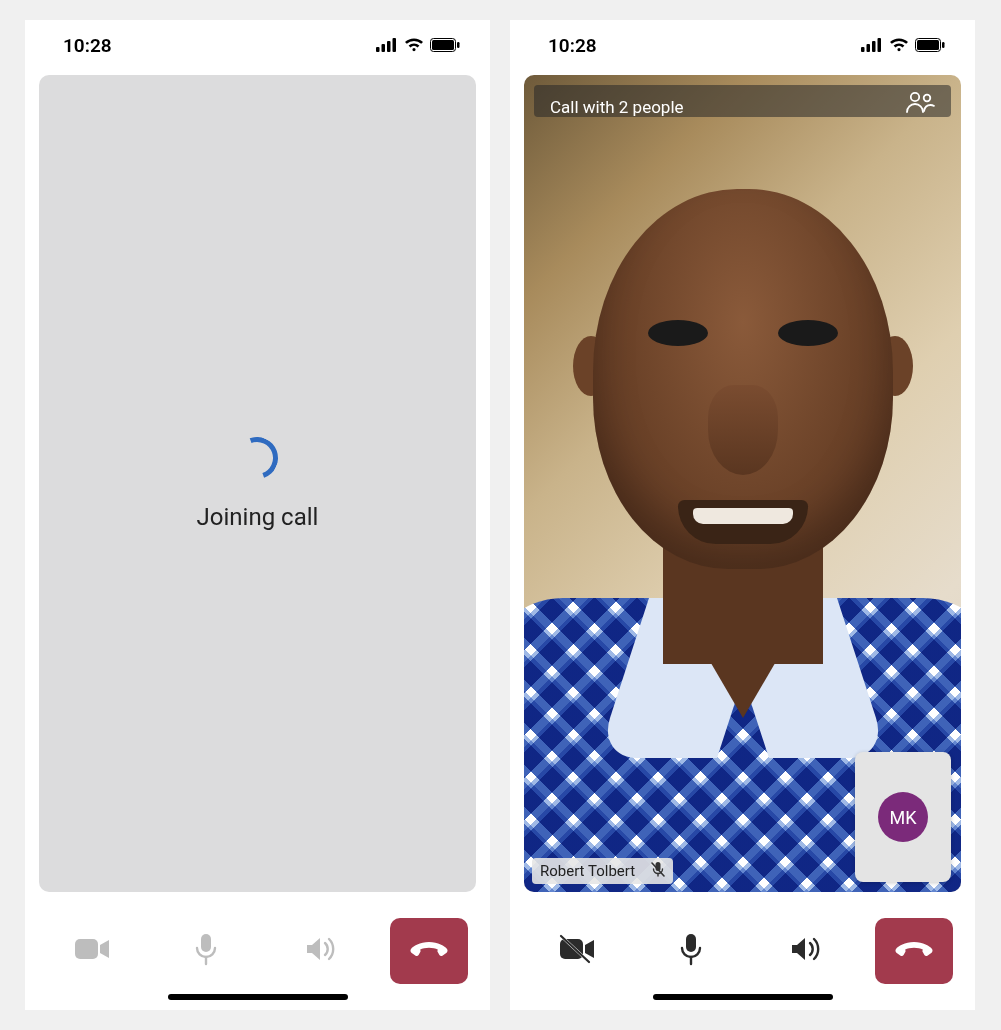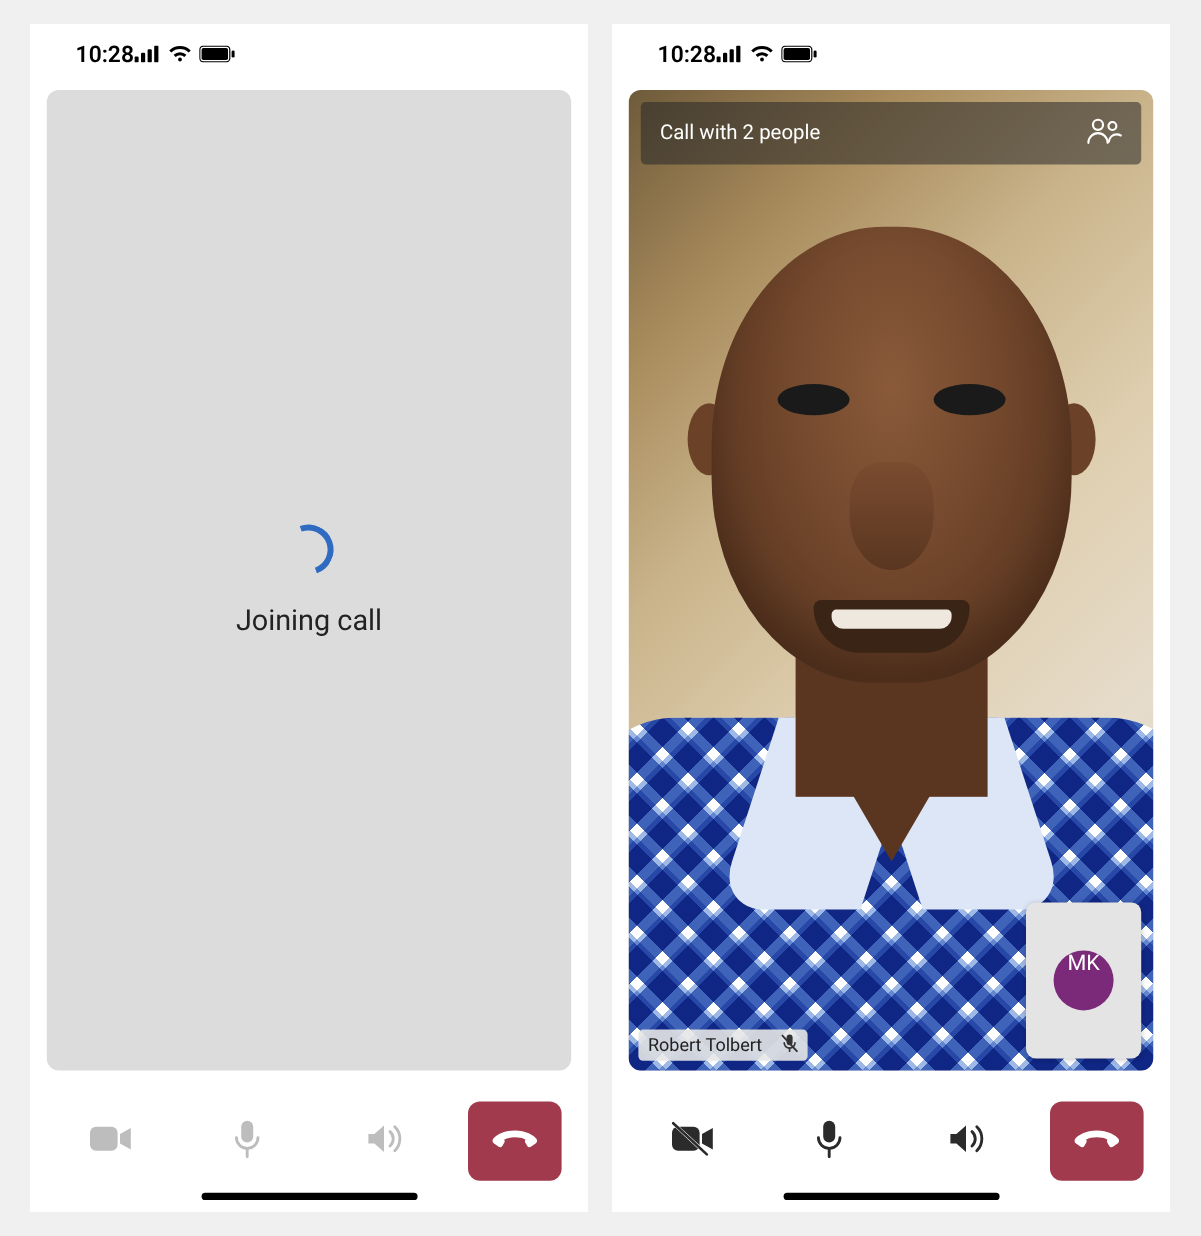--- a/index.html
+++ b/index.html
@@ -19,20 +19,21 @@
     border-radius: 0;
     display: flex;
     flex-direction: column;
     overflow: hidden;
     position: relative;
   }
   
   .status-bar {
     height: 50px;
     display: flex;
+    justify-content: space-between;
     align-items: center;
     padding: 0 30px 0 38px;
     font-size: 19px;
     font-weight: 600;
     color: #000;
   }
   .status-right { display: flex; align-items: center; gap: 6px; }
 
   
   .stage {
@@ -52,24 +53,24 @@
     border-top-color: #2f6bc0;
     border-right-color: #2f6bc0;
     border-radius: 50%;
     transform: rotate(25deg);
   }
   .loading-text { font-size: 24px; color:#222; }
 
   
   .call-header {
     position:absolute; top:10px; left:10px; right:10px;
-    height:52px;
+    height:32px;
     background: rgba(40,40,40,0.55);
     border-radius: 4px;
-    display:flex; align-items:center; justify-content:space-between;
+    display:flex; align-items:flex-end; justify-content:space-between;
     padding: 0 16px;
     color:#fff; font-size:17px;
   }
 
   
   .name-tag {
     position:absolute; left:8px; bottom:8px;
     background: rgba(230,230,230,0.9);
     border-radius:4px;
     padding: 3px 8px;
@@ -82,21 +83,21 @@
     position:absolute; right:10px; bottom:10px;
     width:96px; height:130px;
     background:#e4e4e4;
     border-radius:8px;
     box-shadow: 0 1px 4px rgba(0,0,0,0.2);
     display:flex; align-items:center; justify-content:center;
   }
   .avatar {
     width:50px; height:50px; border-radius:50%;
     background:#7b2a7a;
-    color:#fff; display:flex; justify-content:center;
+    color:#fff; display:flex; align-items:center; justify-content:center;
     font-size:18px;
   }
 
   
   .face-bg { position:absolute; inset:0; }
   .head {
     position:absolute; left:50%; top:14%;
     width:300px; height:380px;
     transform: translateX(-50%);
     background: radial-gradient(ellipse at 50% 35%, #8a5a3a 0%, #6b4228 55%, #54301d 100%);

